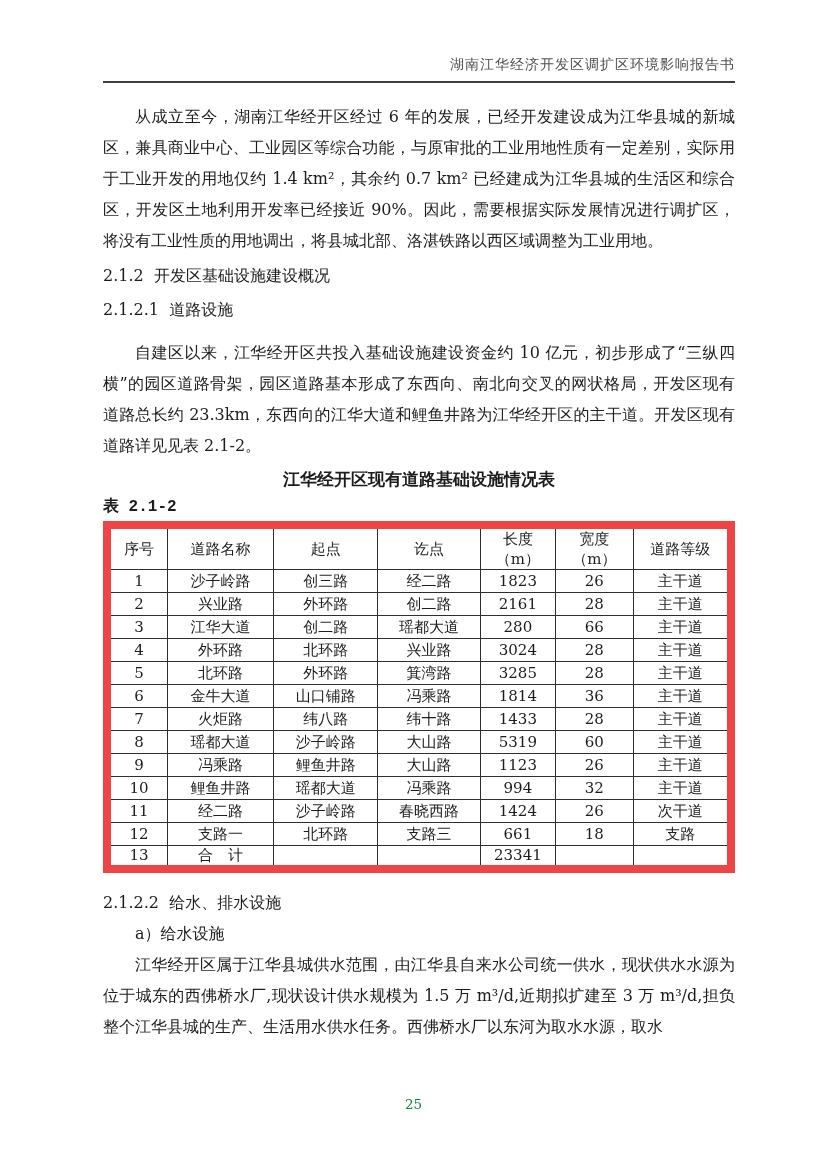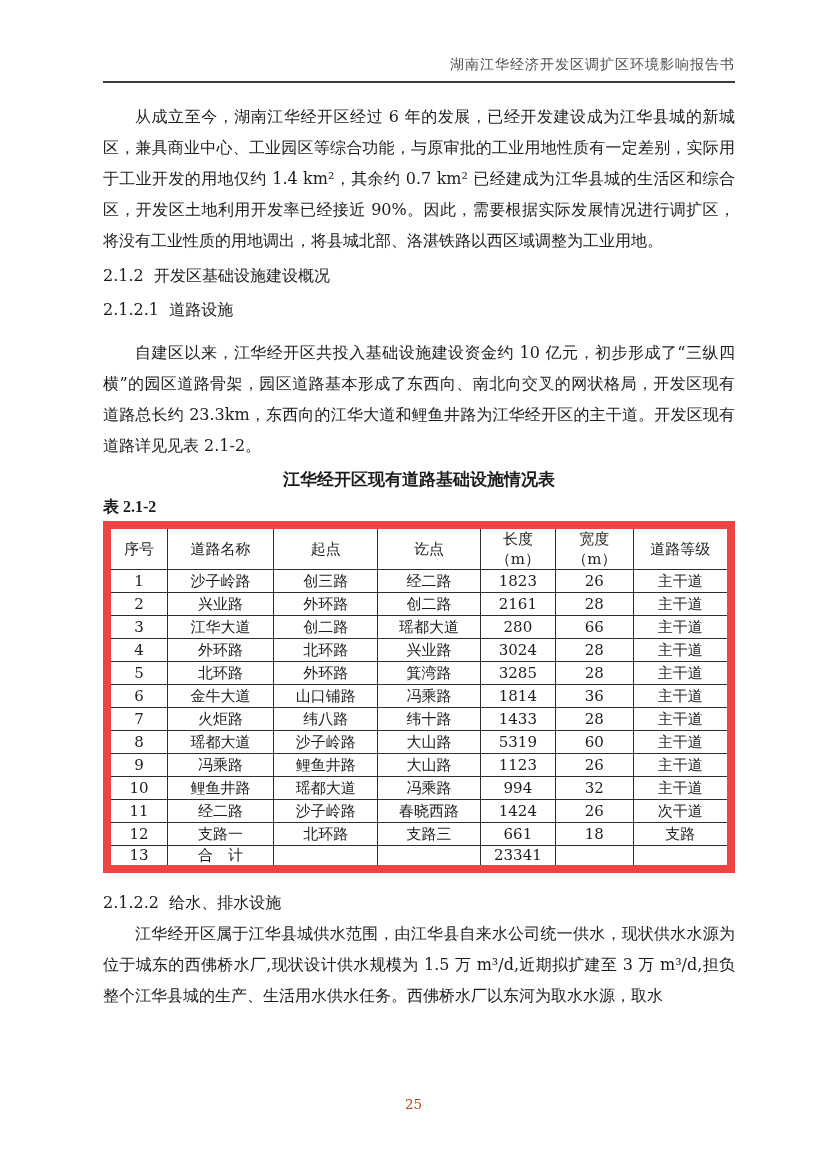--- a/index.html
+++ b/index.html
@@ -51,21 +51,21 @@
   .table-title {
     margin-top: 7px;
     text-align: center;
     font-family: "Liberation Sans", "DejaVu Sans", sans-serif;
     font-weight: bold;
     font-size: 17px;
     line-height: 24px;
   }
   .table-label {
     margin-top: 4px;
-    font-family: Liberation Serif, serif;
+    font-family: Liberation Mono, monospace;
     font-weight: bold;
     font-size: 16px;
     line-height: 22px;
     text-align: left;
   }
   table.road-table {
     width: 100%;
     margin-top: 3px;
     border-collapse: collapse;
     border: 8px solid #ef4444;
@@ -93,21 +93,21 @@
   .heading-2122 { margin-top: 14px; }
   .page-footer {
     position: absolute;
     bottom: 56px;
     left: 0;
     width: 100%;
     text-align: center;
   }
   .page-number {
     font-size: 13.5px;
-    color: #c2410c;
+    color: #15803d;
   }
 </style>
 </head>
 <body>
 
 <div class="page">
 
   <div class="page-header">
     <div class="header-title">湖南江华经济开发区调扩区环境影响报告书</div>
   </div>
@@ -265,20 +265,21 @@
             <td></td>
             <td>23341</td>
             <td></td>
             <td></td>
           </tr>
         </tbody>
     </table>
 
     <h4 class="heading heading-2122">2.1.2.2  给水、排水设施</h4>
 
+    <h4 class="heading sub-heading-indent">a）给水设施</h4>
 
     <p class="body-para">江华经开区属于江华县城供水范围，由江华县自来水公司统一供水，现状供水水源为位于城东的西佛桥水厂,现状设计供水规模为 1.5 万 m³/d,近期拟扩建至 3 万 m³/d,担负整个江华县城的生产、生活用水供水任务。西佛桥水厂以东河为取水水源，取水</p>
 
   </div>
 
   <div class="page-footer">
     <span class="page-number">25</span>
   </div>
 
 </div>

